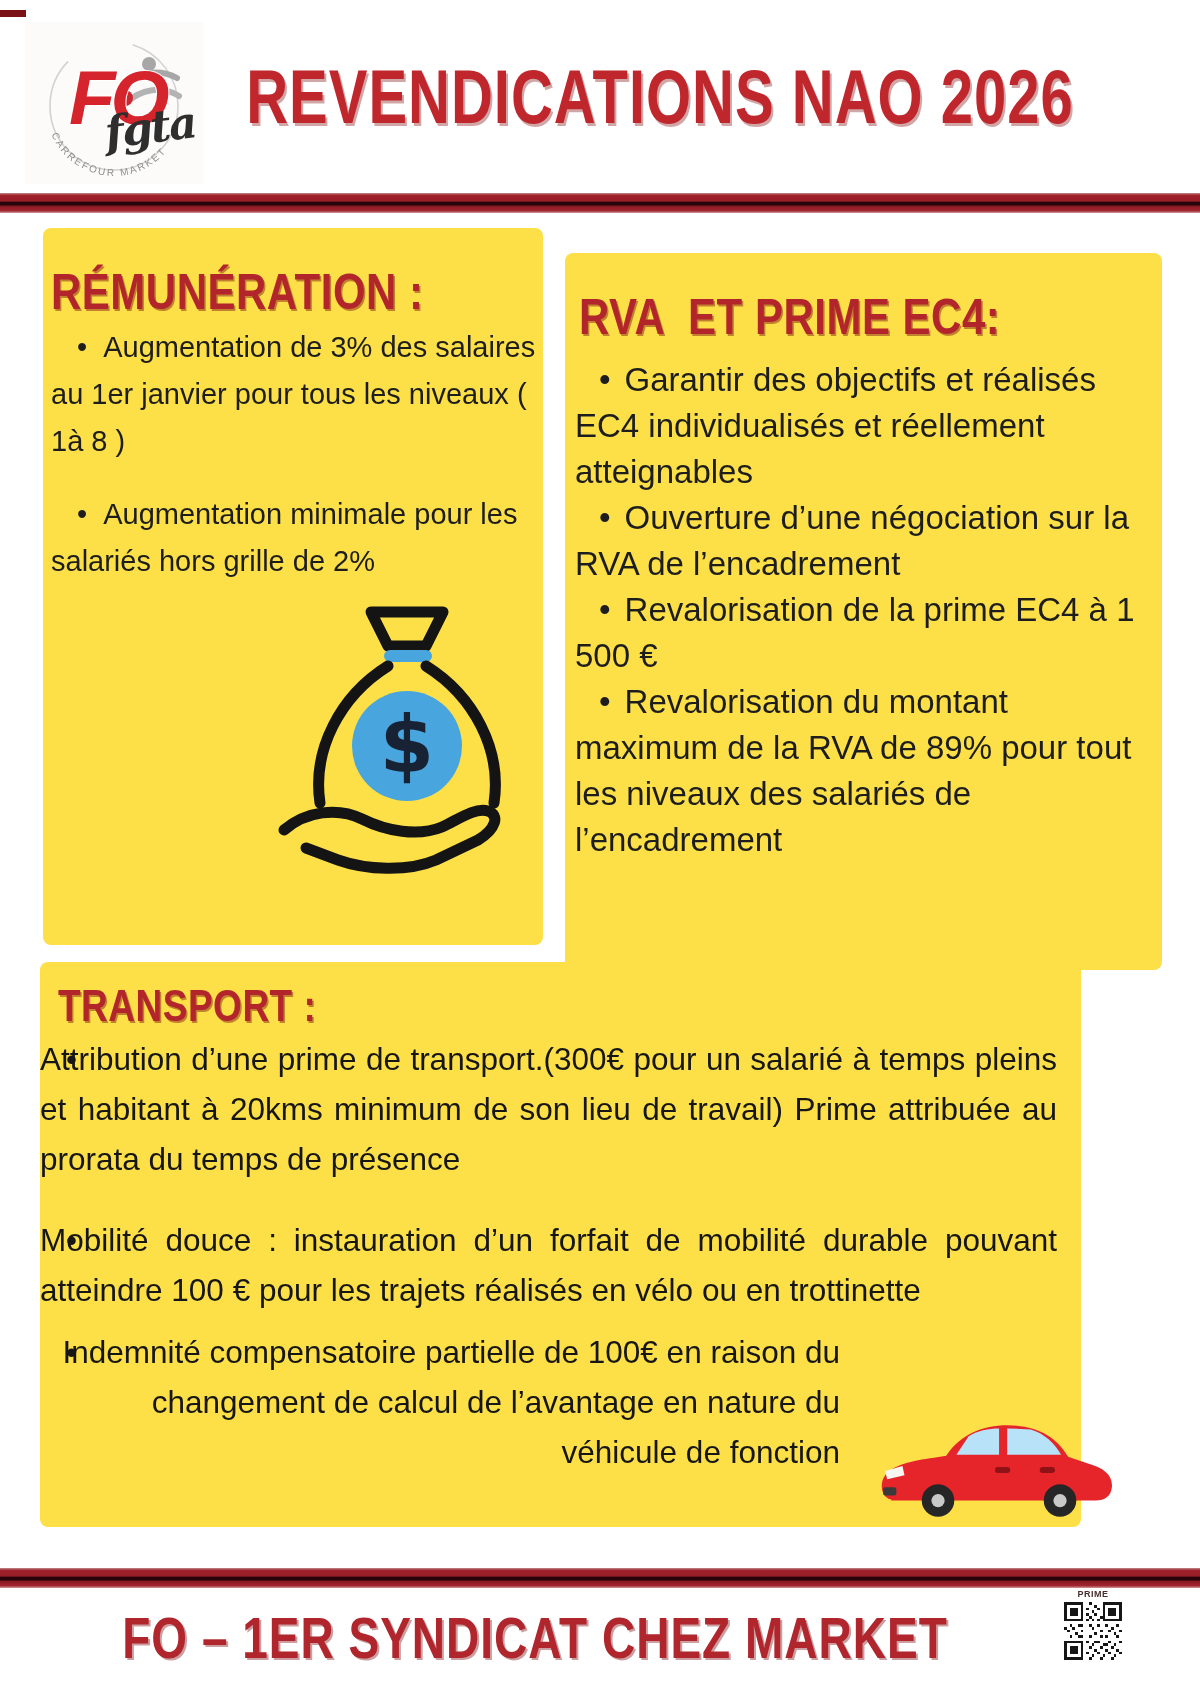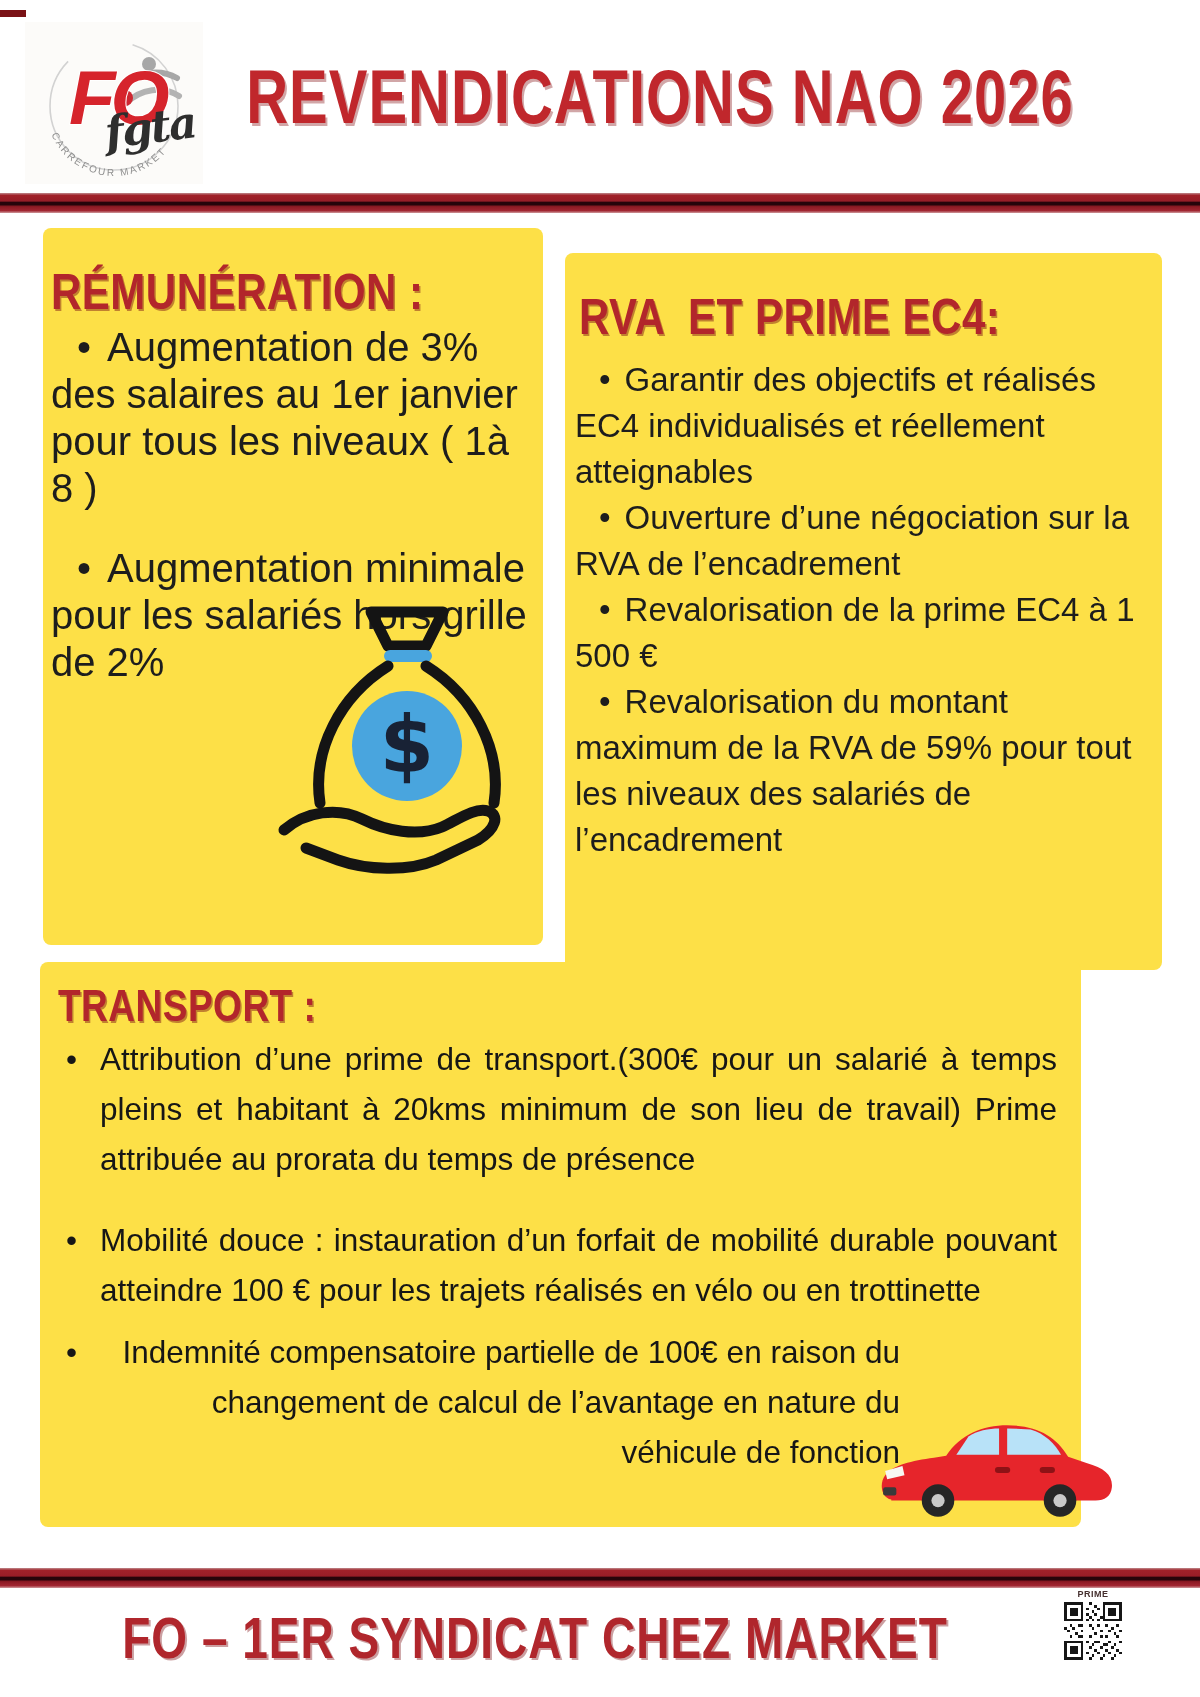--- a/index.html
+++ b/index.html
@@ -41,32 +41,32 @@
     transform:scaleY(1.18); transform-origin:left top;
     text-shadow:1.5px 1.5px 0 rgba(120,14,18,.45);
     font-family:"Liberation Sans","DejaVu Sans",sans-serif;
   }
   .box-left  h2 { left:8px;  top:36px; font-size:42px; }
   .box-right h2 { left:14px; top:36px; font-size:42px; }
   .box-transport h2 { left:18px; top:20px; font-size:37px; }
 
   ul.blist { margin:0; padding:0; list-style:none; }
 
-  .box-left ul  { position:absolute; top:96px;  left:8px;  right:6px;  font-size:40px; line-height:47px; }
+  .box-left ul  { position:absolute; top:96px;  left:8px;  right:6px;  font-size:29px; line-height:47px; }
   .box-left li  { text-indent:26px; }
   .box-left li::before  { content:"•"; margin-right:16px; }
-  .box-left li + li { margin-top:33px; }
+  .box-left li + li { margin-top:26px; }
 
   .box-right ul { position:absolute; top:104px; left:10px; right:6px;  font-size:33px; line-height:46px; }
   .box-right li { text-indent:24px; }
   .box-right li::before { content:"•"; margin-right:14px; }
 
   .box-transport ul { position:absolute; top:72px; left:0; width:100%; box-sizing:border-box;
                       padding-right:24px; font-size:31.5px; line-height:50px; color:#161616; }
-  .box-transport li { position:relative; padding-left:60px; }
+  .box-transport li { position:relative; }
   .box-transport li::before { content:"•"; position:absolute; left:26px; top:0; }
   .box-transport li.justify { text-align:justify; }
   .box-transport li:nth-child(2) { margin-top:31px; }
   .box-transport li:nth-child(3) { margin-top:12px; width:800px;text-align:right; }
 
   
   .money-icon { position:absolute; left:205px; top:368px; width:310px; height:300px; }
   .car-icon   { position:absolute; left:835px; top:448px; width:244px; height:112px; }
 
   
@@ -126,21 +126,21 @@
       <path d="M36 234 C58 215 90 211 114 223 C138 235 170 241 194 231 C208 225 226 211 240 215 C252 219 248 233 230 244 L188 264 C160 276 118 274 90 264 L58 252" fill="none" stroke="#141414" stroke-width="11" stroke-linecap="round" stroke-linejoin="round"></path>
     </svg>
   </section>
 
   <section class="box box-right">
     <h2 class="stamp">RVA  ET PRIME EC4:</h2>
     <ul class="blist">
       <li>Garantir des objectifs et réalisés EC4 individualisés et réellement atteignables</li>
       <li>Ouverture d’une négociation sur la RVA de l’encadrement</li>
       <li>Revalorisation de la prime EC4 à 1 500 €</li>
-      <li>Revalorisation du montant maximum de la RVA de 59% pour tout les niveaux des salariés de l’encadrement</li>
+      <li>Revalorisation du montant maximum de la RVA de 89% pour tout les niveaux des salariés de l’encadrement</li>
     </ul>
   </section>
 
   <section class="box box-transport">
     <h2 class="stamp">TRANSPORT :</h2>
     <ul class="blist">
       <li class="justify">Attribution d’une prime de transport.(300€ pour un salarié à temps pleins et habitant à 20kms minimum de son lieu de travail) Prime attribuée au prorata du temps de présence</li>
       <li class="justify">Mobilité douce : instauration d’un forfait de mobilité durable pouvant atteindre 100 € pour les trajets réalisés en vélo ou en trottinette</li>
       <li>Indemnité compensatoire partielle de 100€ en raison du changement de calcul de l’avantage en nature du véhicule de fonction</li>
     </ul>

